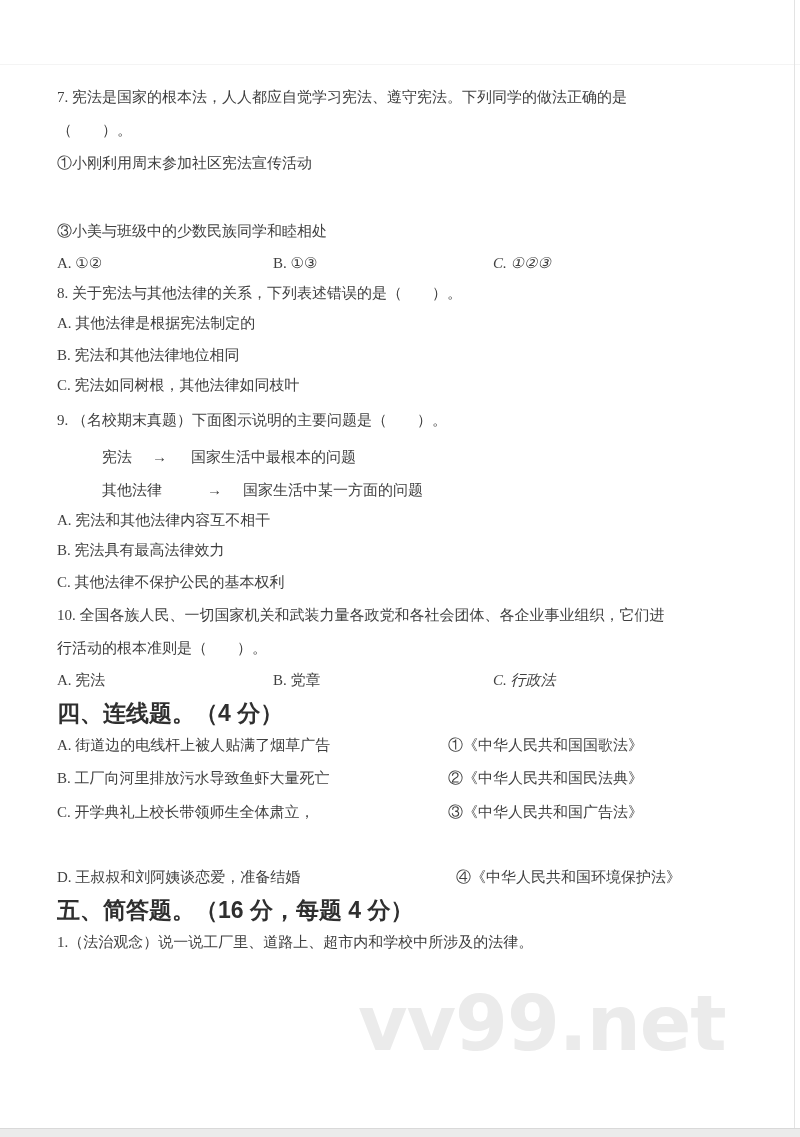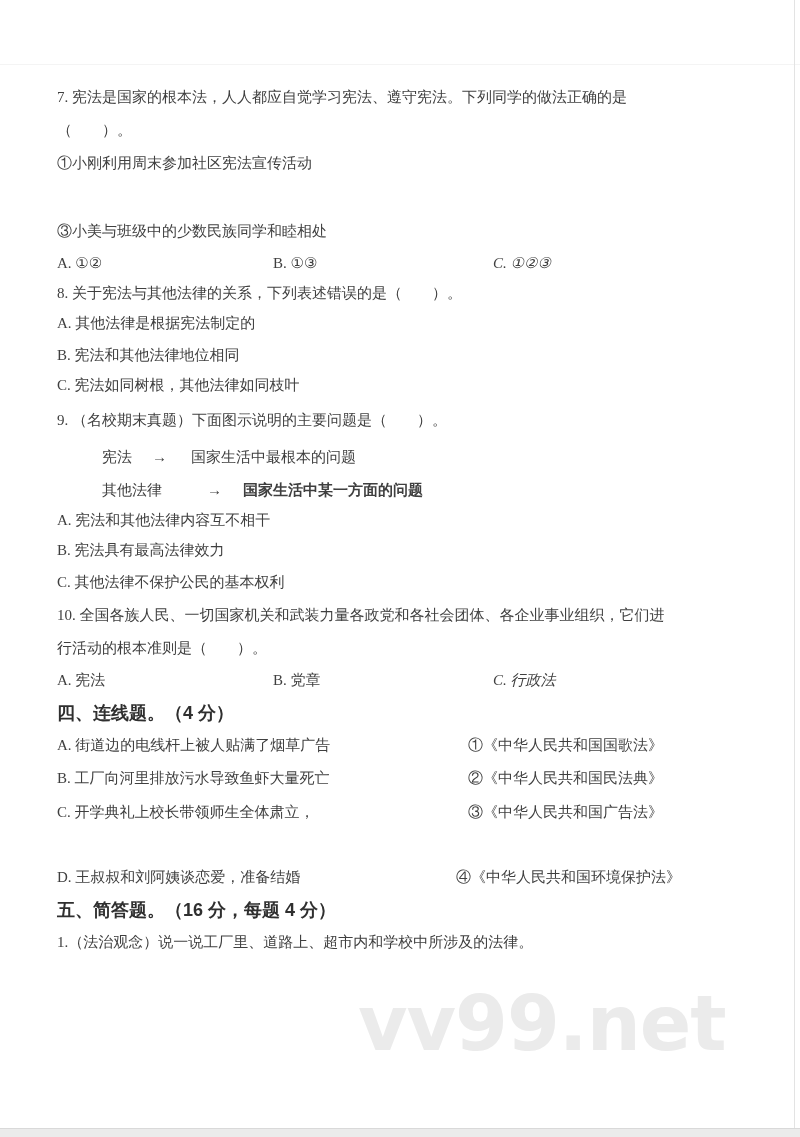--- a/index.html
+++ b/index.html
@@ -17,29 +17,29 @@
     height:33px;line-height:33px;
     font-size:15px;
     white-space:nowrap;
     z-index:2;
   }
   .opt-b{position:absolute;left:216px;top:0;}
   .opt-c{position:absolute;left:436px;top:0;font-style:italic;}
   .heading{
     font-weight:700;
     color:#2f2f2f;
-    font-size:18px;
+    font-size:23px;
     font-family:"Liberation Sans","DejaVu Sans",sans-serif;
   }
   .diag-left{position:absolute;left:45px;top:0;}
   .diag-arrow-1{position:absolute;left:95px;top:0;}
   .diag-right-1{position:absolute;left:134px;top:0;}
   .diag-arrow-2{position:absolute;left:150px;top:0;}
-  .diag-right-2{position:absolute;left:186px;top:0;font-weight:bold;}
-  .match-right{position:absolute;left:391px;top:0;margin-left:20px;}
+  .diag-right-2{position:absolute;left:186px;top:0;}
+  .match-right{position:absolute;left:391px;top:0;}
   .match-right-d{position:absolute;left:399px;top:0;}
   .indent1{padding-left:12px;}
   .watermark{
     position:absolute;
     left:358px;top:986px;
     font-family:"DejaVu Sans","Liberation Sans",sans-serif;
     font-weight:700;
     font-size:76px;line-height:76px;
     letter-spacing:-1px;
     color:#ebebeb;

